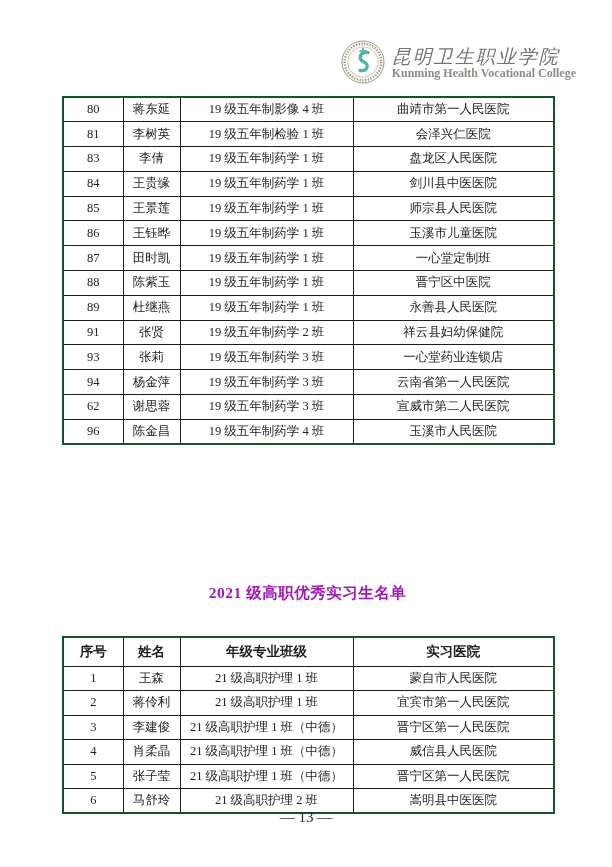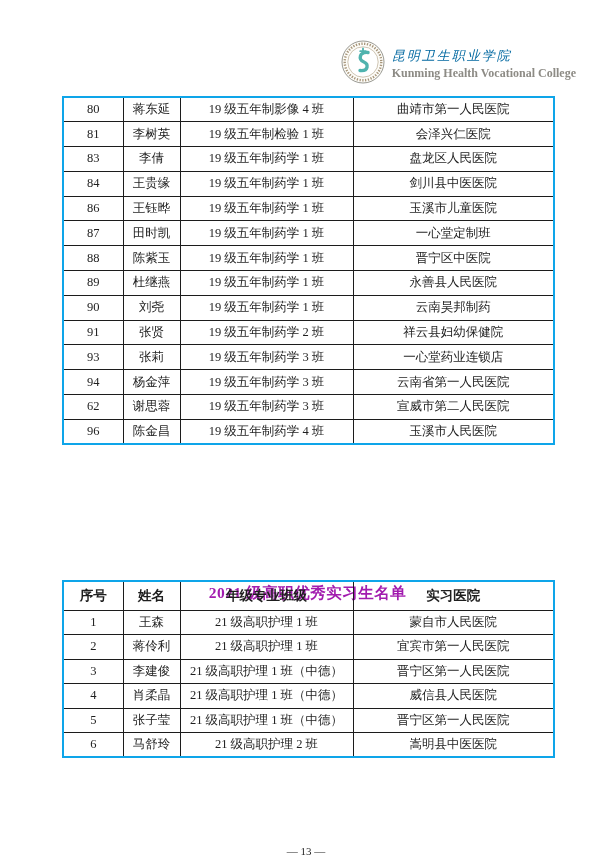--- a/index.html
+++ b/index.html
@@ -17,23 +17,23 @@
   
   .brand {
     position:absolute; top:40px; right:36px;
     display:flex; align-items:center; gap:7px;
   }
   .brand-seal { width:44px; height:44px; flex:0 0 auto; }
   .brand-text { display:flex; flex-direction:column; }
   .brand-zh {
     font-family:"DejaVu Serif","Liberation Serif",serif;
     font-style:italic;
-    font-size:13px; line-height:22px;
+    font-size:19px; line-height:22px;
     letter-spacing:2px;
-    color:#0369a1;
+    color:#737373;
     white-space:nowrap;
   }
   .brand-en {
     font-family:"Liberation Serif","DejaVu Serif",serif;
     font-weight:bold;
     font-size:12px; line-height:12px;
     color:#8d8b85;
     white-space:nowrap;
   }
 
@@ -42,42 +42,42 @@
     position:absolute; left:62px; width:491px;
     border-collapse:collapse; table-layout:fixed;
   }
   table.roster td, table.roster th {
     border:1px solid #1c1c1c;
     text-align:center; vertical-align:middle;
     font-size:12.5px;
     padding:0 2px;
     overflow:hidden; white-space:nowrap;
   }
-  table.roster { border:2px solid #0ea5e9; }
+  table.roster { border:2px solid #14532d; }
   #table1 { top:96px; }
   #table1 tr { height:24.8px; }
-  #table2 { top:580px; }
+  #table2 { top:636px; }
   #table2 thead tr { height:29px; }
   #table2 tbody tr { height:24.5px; }
   #table2 th { font-weight:bold; font-size:13.5px; }
 
   
   .section-title {
     position:absolute; left:62px; top:583px; width:491px;
     text-align:center;
     font-weight:bold; font-size:15.5px;
     color:#a21caf;
     letter-spacing:0.5px;
   }
 
   
   .page-footer {
     position:absolute; left:0; top:809px; width:612px;
     text-align:center;
-    font-size:11px; color:#2a2a2a;margin-top:36px;
+    font-size:15px; color:#2a2a2a;
   }
 </style>
 </head>
 <body>
 
 <div class="page">
 
   <div class="brand">
     <svg class="brand-seal" viewBox="0 0 44 44" xmlns="http://www.w3.org/2000/svg" aria-hidden="true">
       <circle cx="22" cy="22" r="21" fill="#fdfcf8" stroke="#9a9a93" stroke-width="1"></circle>
@@ -118,20 +118,26 @@
           <td>19 级五年制药学 1 班</td>
           <td>盘龙区人民医院</td>
         </tr>
         <tr>
           <td>84</td>
           <td>王贵缘</td>
           <td>19 级五年制药学 1 班</td>
           <td>剑川县中医医院</td>
         </tr>
         <tr>
+          <td>85</td>
+          <td>王景莲</td>
+          <td>19 级五年制药学 1 班</td>
+          <td>师宗县人民医院</td>
+        </tr>
+        <tr>
           <td>86</td>
           <td>王钰晔</td>
           <td>19 级五年制药学 1 班</td>
           <td>玉溪市儿童医院</td>
         </tr>
         <tr>
           <td>87</td>
           <td>田时凯</td>
           <td>19 级五年制药学 1 班</td>
           <td>一心堂定制班</td>
@@ -140,26 +146,20 @@
           <td>88</td>
           <td>陈紫玉</td>
           <td>19 级五年制药学 1 班</td>
           <td>晋宁区中医院</td>
         </tr>
         <tr>
           <td>89</td>
           <td>杜继燕</td>
           <td>19 级五年制药学 1 班</td>
           <td>永善县人民医院</td>
-        </tr>
-        <tr>
-          <td>90</td>
-          <td>刘尧</td>
-          <td>19 级五年制药学 1 班</td>
-          <td>云南昊邦制药</td>
         </tr>
         <tr>
           <td>91</td>
           <td>张贤</td>
           <td>19 级五年制药学 2 班</td>
           <td>祥云县妇幼保健院</td>
         </tr>
         <tr>
           <td>93</td>
           <td>张莉</td>

